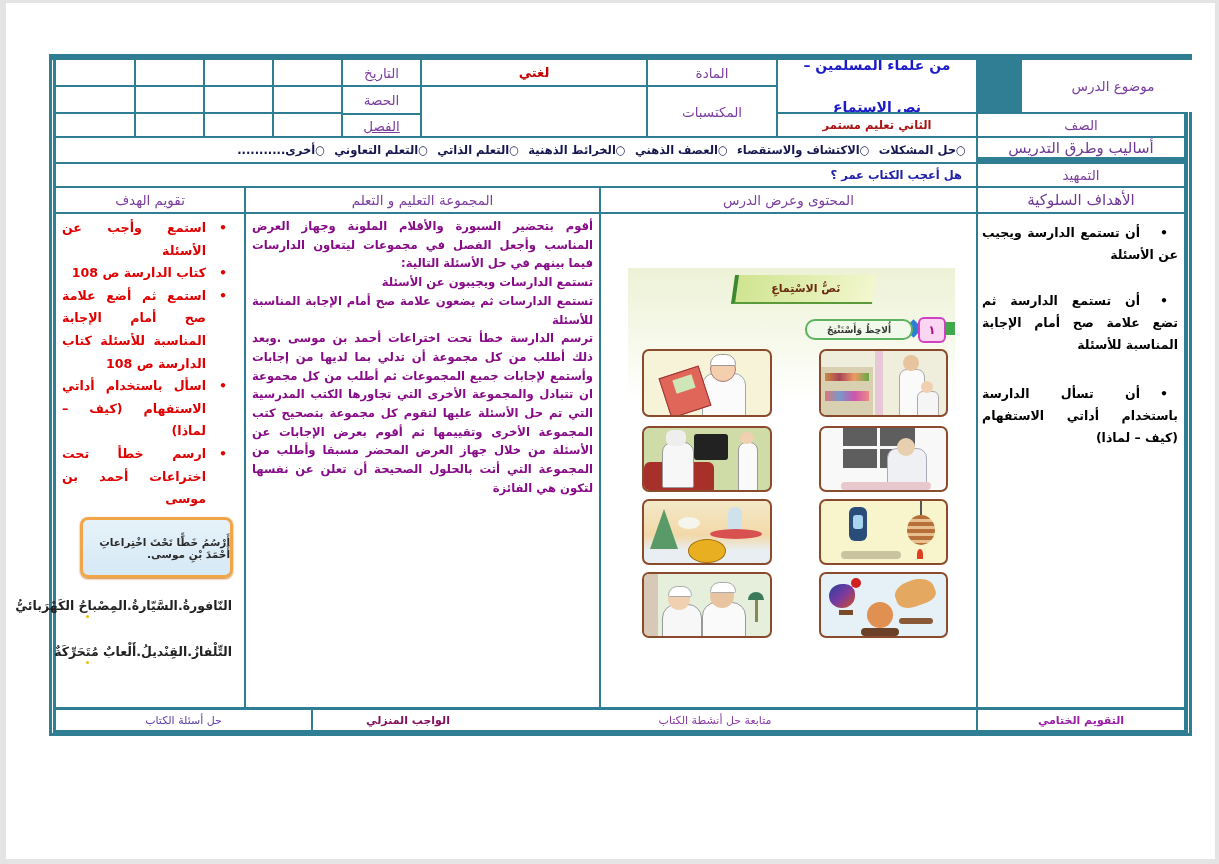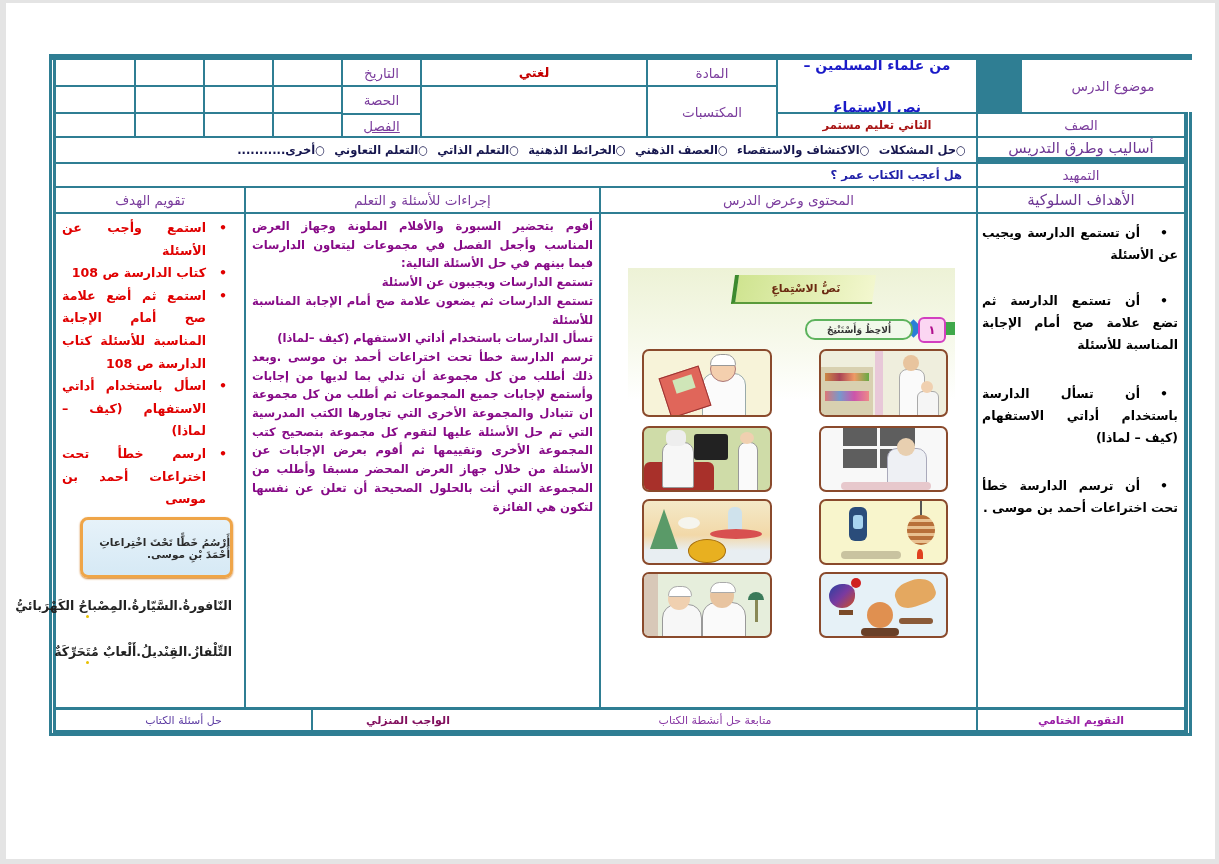--- a/index.html
+++ b/index.html
@@ -90,21 +90,21 @@
   <span class="m"><span>○</span><span>التعلم  الذاتي</span></span>
   <span class="m"><span>○</span><span>التعلم التعاوني</span></span>
   <span class="m"><span>○</span><span>أخرى...........</span></span>
 </div>
 <div class="cell lbl-lg" style="left:978px;top:138px;width:206px;height:19px;">أساليب وطرق التدريس</div>
 
 <div class="cell intro" style="left:56px;top:164px;width:920px;height:22px;">هل أعجب الكتاب عمر ؟</div>
 <div class="cell lbl" style="left:978px;top:164px;width:206px;height:22px;">التمهيد</div>
 
 <div class="cell lbl" style="left:56px;top:188px;width:188px;height:24px;">تقويم الهدف</div>
-<div class="cell lbl" style="left:246px;top:188px;width:353px;height:24px;">إجراءات للأسئلة  و التعلم</div>
+<div class="cell lbl" style="left:246px;top:188px;width:353px;height:24px;">المجموعة التعليم  و التعلم</div>
 <div class="cell lbl" style="left:601px;top:188px;width:375px;height:24px;">المحتوى وعرض الدرس</div>
 <div class="cell lbl-lg" style="left:978px;top:188px;width:206px;height:24px;">الأهداف السلوكية</div>
 
 <div class="cell body-cell" style="left:56px;top:214px;width:188px;height:493px;">
   <div class="eval">
     <div class="it">
         <span class="eb">•</span>
         <span class="et">استمع وأجب عن الأسئلة</span>
       </div>
     <div class="it">
@@ -124,32 +124,30 @@
         <span class="et">ارسم خطأ تحت اختراعات أحمد بن موسى</span>
       </div>
   </div>
 </div>
 
 <div class="cell body-cell" style="left:246px;top:214px;width:353px;height:493px;">
   <div class="proc">
     <p>أقوم بتحضير السبورة والأقلام الملونة وجهاز العرض المناسب وأجعل الفصل في مجموعات ليتعاون الدارسات فيما بينهم في حل الأسئلة التالية:</p>
     <p>تستمع الدارسات ويجيبون عن الأسئلة</p>
     <p>تستمع الدارسات ثم يضعون علامة صح أمام الإجابة المناسبة للأسئلة</p>
-    <p>تسأل الدارسات باستخدام أداتي الاستفهام (كيف –لماذا)</p>
     <p>ترسم الدارسة خطأ تحت اختراعات أحمد بن موسى .وبعد ذلك أطلب من كل مجموعة أن تدلي بما لديها من إجابات وأستمع لإجابات جميع المجموعات ثم أطلب من كل مجموعة ان تتبادل والمجموعة الأخرى التي تجاورها الكتب المدرسية التي تم حل الأسئلة عليها لتقوم كل مجموعة بتصحيح كتب المجموعة الأخرى وتقييمها ثم أقوم بعرض الإجابات عن الأسئلة من خلال جهاز العرض المحضر مسبقا وأطلب من المجموعة التي أتت بالحلول الصحيحة أن تعلن عن نفسها لتكون هي الفائزة</p>
   </div>
 </div>
 
 <div class="cell body-cell" style="left:601px;top:214px;width:375px;height:493px;"></div>
 
 <div class="cell body-cell" style="left:978px;top:214px;width:206px;height:493px;">
   <div class="obj" style="top:8px;"><span class="b">•</span><span>أن تستمع الدارسة ويجيب عن الأسئلة</span></div>
   <div class="obj" style="top:76px;"><span class="b">•</span><span>أن تستمع الدارسة ثم تضع علامة صح أمام الإجابة المناسبة للأسئلة</span></div>
   <div class="obj" style="top:169px;"><span class="b">•</span><span>أن تسأل الدارسة باستخدام أداتي الاستفهام (كيف – لماذا)</span></div>
-  <div class="obj" style="top:261px;"><span class="b">•</span><span>أن ترسم الدارسة خطأ تحت اختراعات أحمد بن موسى .</span></div>
 </div>
 
 <div class="cell foot-d" style="left:56px;top:710px;width:255px;height:20px;">حل أسئلة الكتاب</div>
 <div class="cell foot-c" style="left:313px;top:710px;width:154px;height:20px;padding-left:36px;">الواجب المنزلي</div>
 <div class="cell foot-b" style="left:454px;top:710px;width:522px;height:20px;">متابعة حل أنشطة  الكتاب</div>
 <div class="cell foot-a" style="left:978px;top:710px;width:206px;height:20px;">التقويم الختامي</div>
 
 <div class="evimg">
     <span>أَرْسُمُ خَطًّا تَحْتَ اخْتِراعاتِ أَحْمَدَ بْنِ موسى.</span>
   </div>

